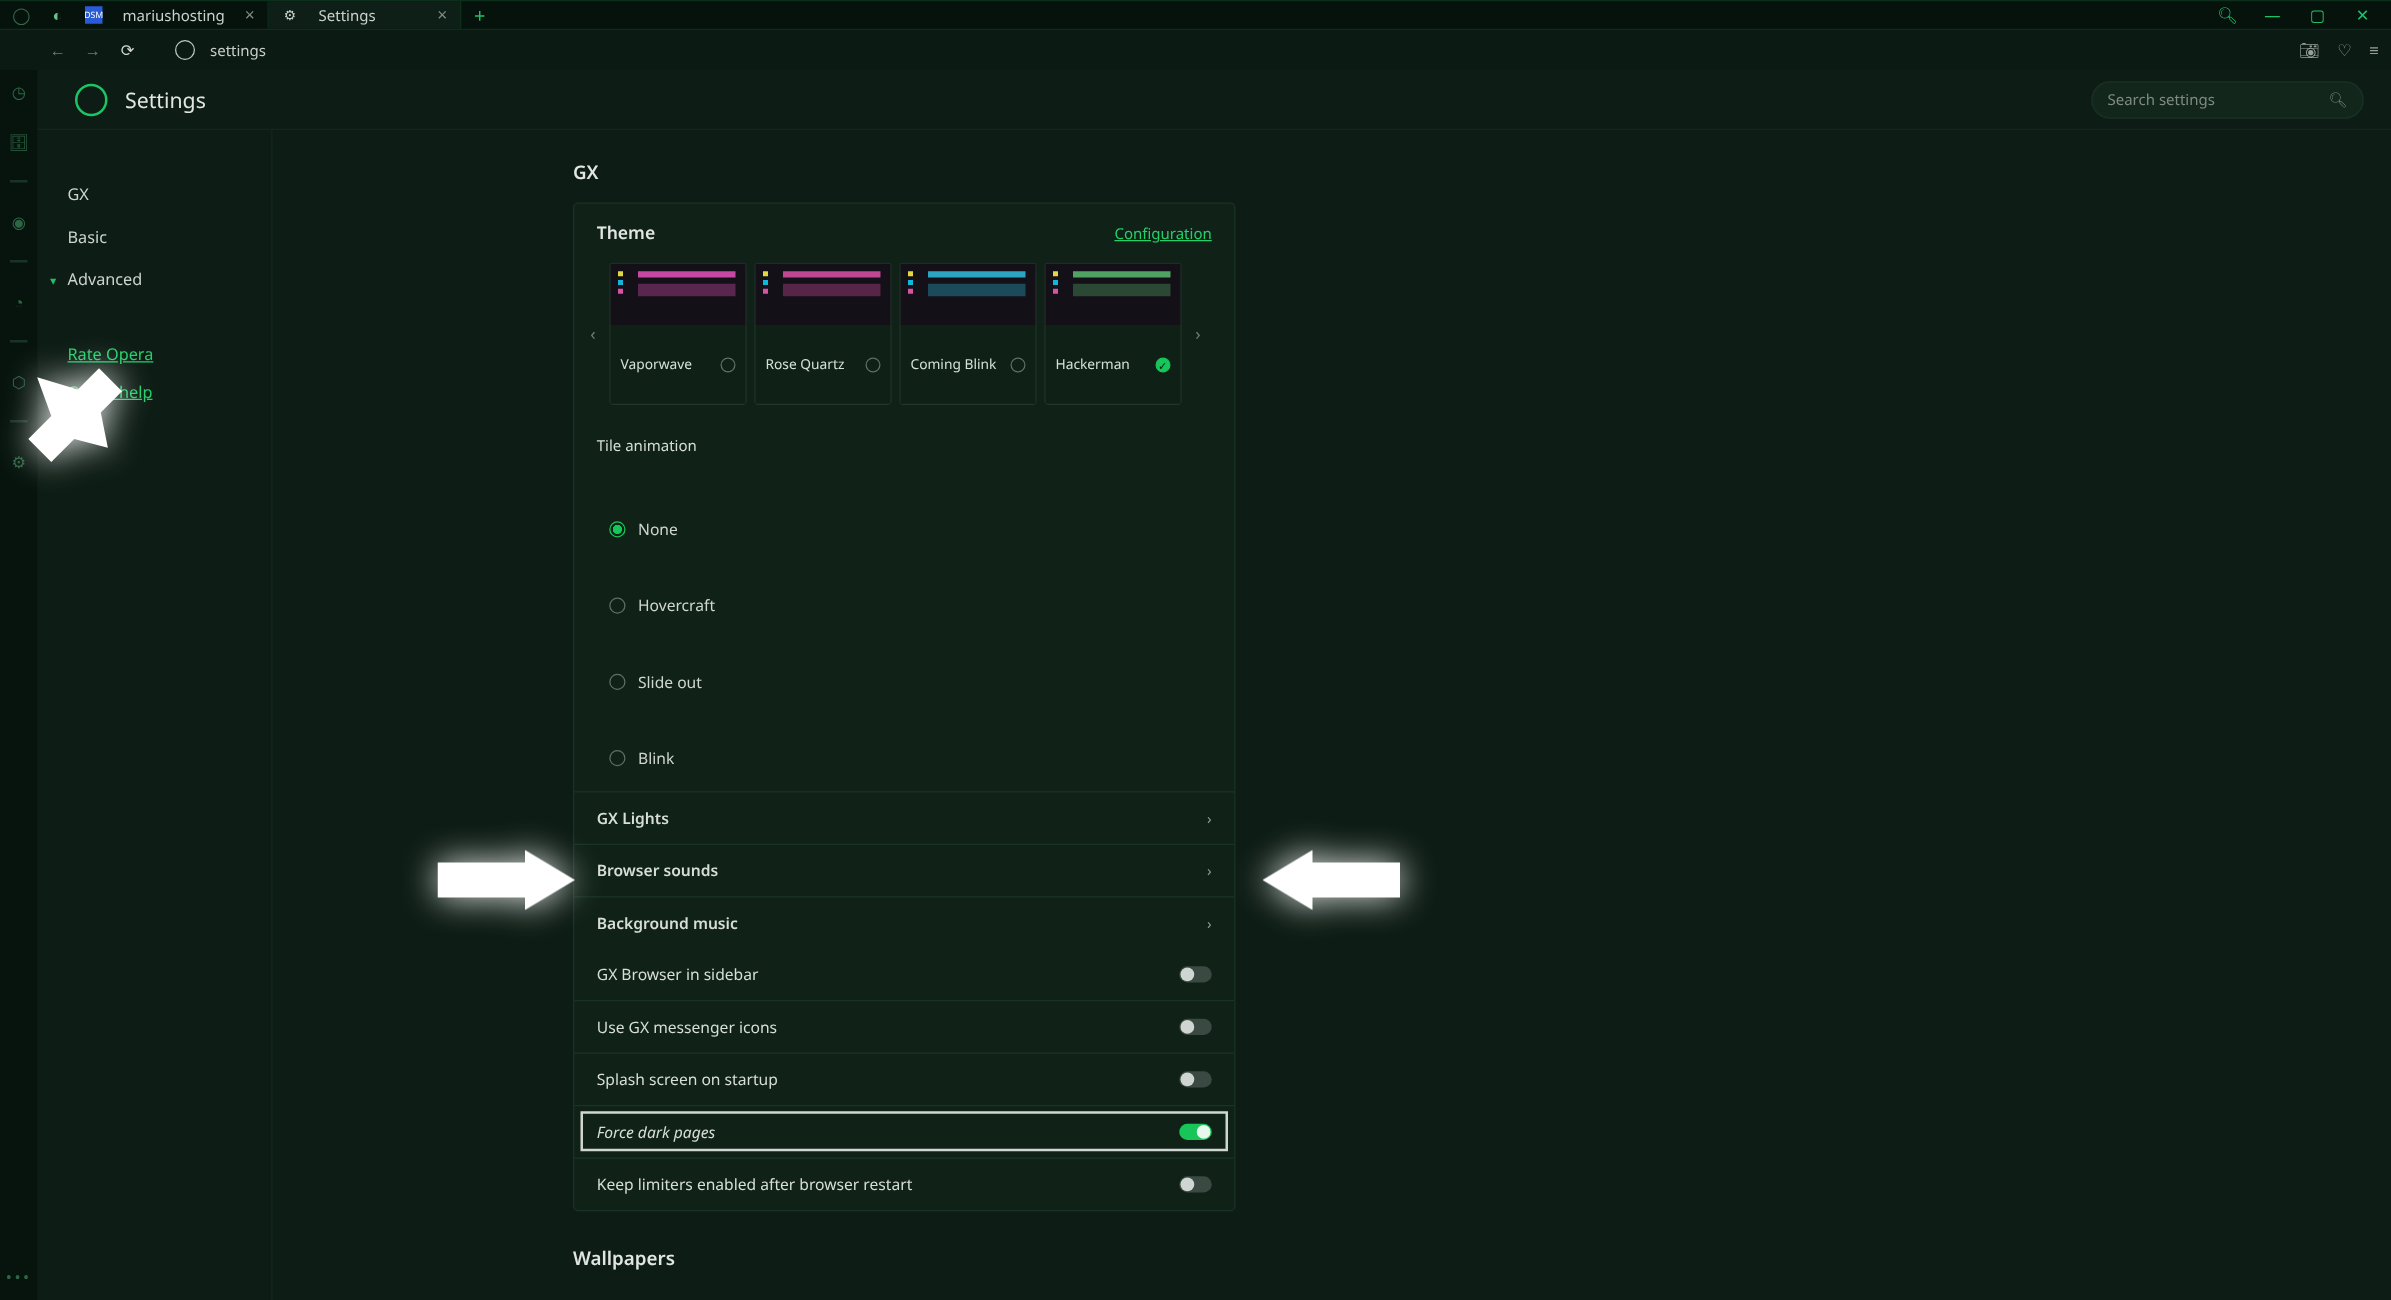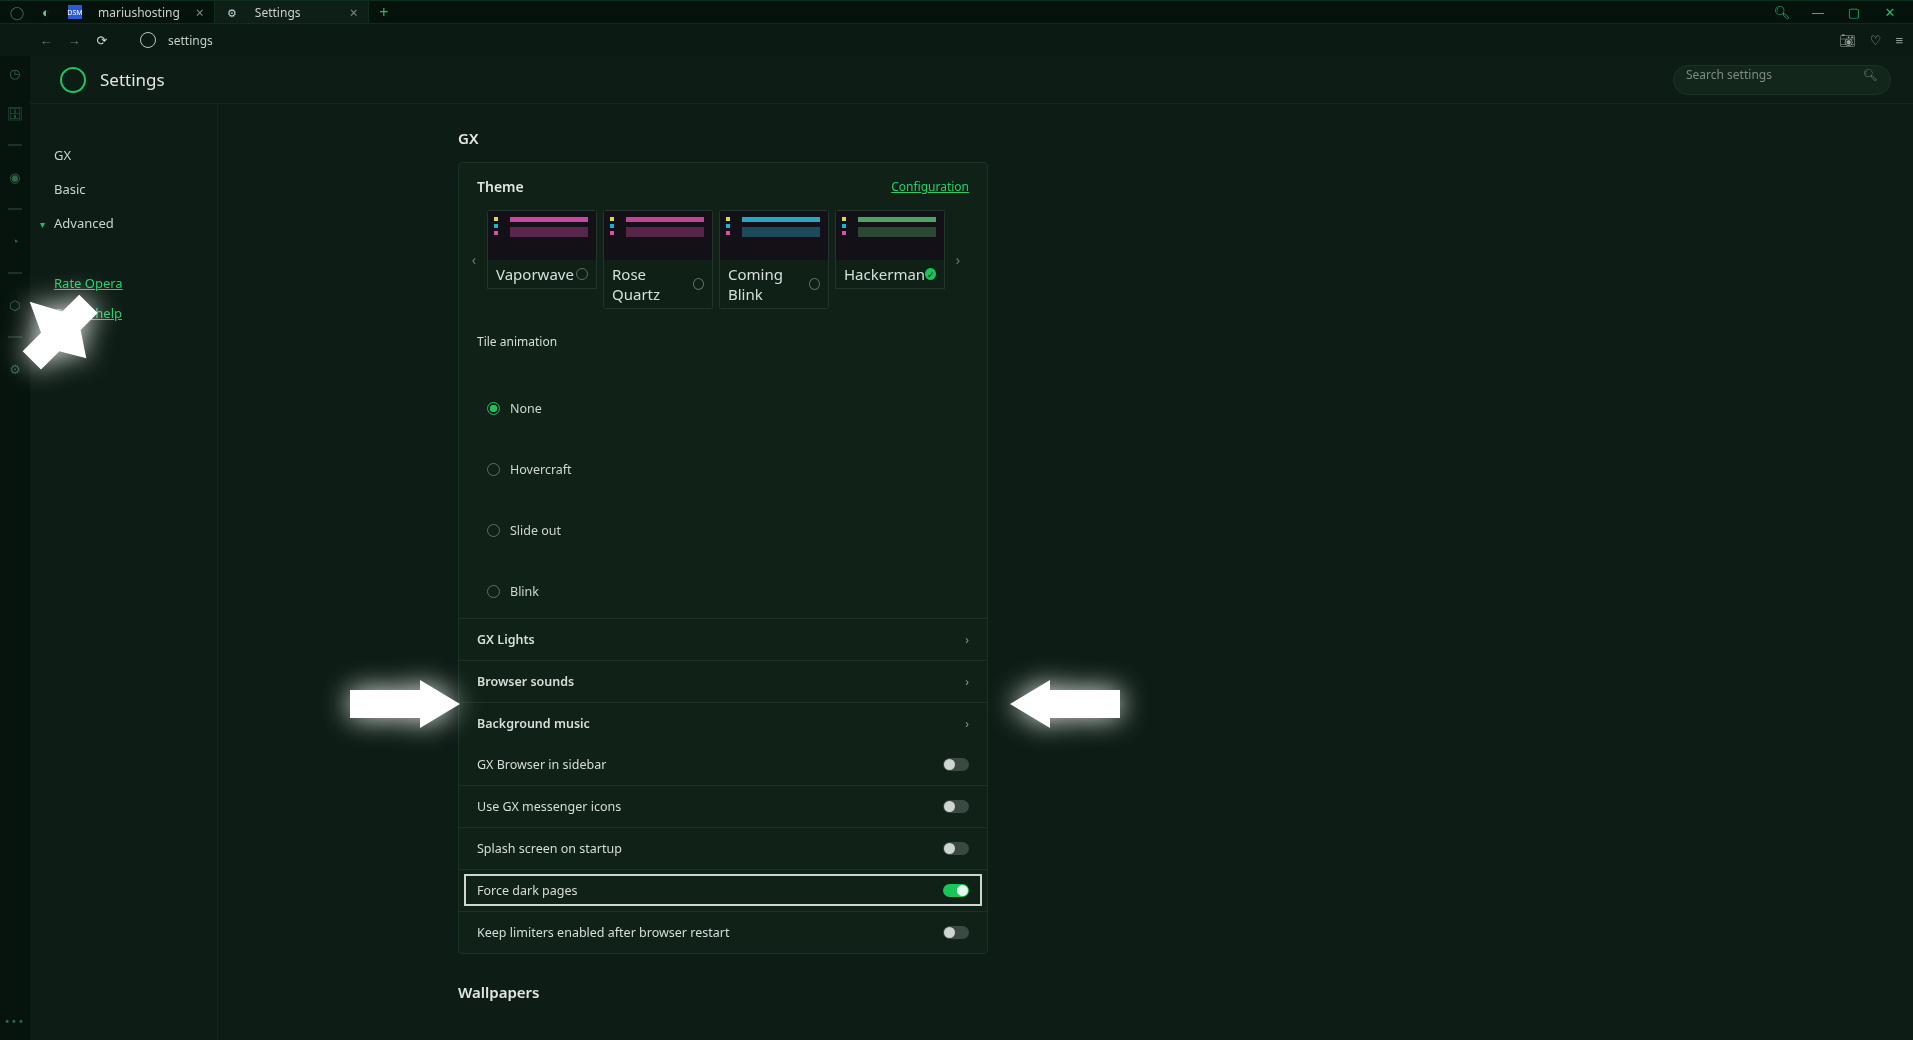--- a/index.html
+++ b/index.html
@@ -91,21 +91,21 @@
   .hdr .logo { width:26px; height:26px; border:2px solid #1bc564; border-radius:50%; margin-right:14px;}
   .hdr h1 { font-size:17px; font-weight:400; color:#e1e6e3; }
   .searchbox {
     margin-left:auto;
     width:218px;
     height:30px;
     background:#13261b;
     border:1px solid #1a3326;
     border-radius:16px;
     display:flex;
-    align-items:flex-start;
+    align-items:center;
     padding:0 12px;
     color:#7e8a84;
     font-size:12px;
   }
   .searchbox .q { margin-left:auto; color:#6a7f73; }
 
   .body { flex:1; display:flex; overflow:hidden; }
   .sidebar {
     width:188px;
     border-right:1px solid #13281c;
@@ -139,21 +139,21 @@
     width:110px;
     border-radius:3px;
     overflow:hidden;
     cursor:pointer;
   }
   .theme .preview { height:50px; background:#141018; position:relative; border:1px solid #24352b; border-bottom:none;}
   .theme .preview .bar { position:absolute; top:6px; left:22px; right:8px; height:5px; }
   .theme .preview .bar2 { position:absolute; top:16px; left:22px; right:8px; height:10px; }
   .theme .preview .dots { position:absolute; left:6px; top:6px; width:8px; display:flex; flex-direction:column; gap:3px;}
   .theme .preview .dots i { width:4px;height:4px; background:#e0d843; display:block;}
-  .theme .label { display:flex; align-items:center; padding:4px 8px; background:#0f2017; border:1px solid #24352b; border-top:none; font-size:15px;}
+  .theme .label { display:flex; align-items:center; padding:24px 8px; background:#0f2017; border:1px solid #24352b; border-top:none; font-size:11px;}
   .theme .radio { margin-left:auto; width:12px; height:12px; border:1.5px solid #5e6f66; border-radius:50%; }
   .theme .radio.sel { background:#17c559; border-color:#17c559; position:relative;}
   .theme .radio.sel::after { content:"✓"; color:#0a1510; font-size:9px; position:absolute; left:1px; top:-1px;}
 
   .subhead { font-size:12px; color:#d7ddd9; padding:18px 18px 10px; }
   .radio-row { display:flex; align-items:center; gap:10px; padding:4px 18px 4px 28px; font-size:12.5px; color:#cfd6d1;margin-top:36px;}
   .rcircle { width:13px; height:13px; border:1.5px solid #5e6f66; border-radius:50%; display:inline-block; }
   .rcircle.on { border-color:#17c559; background:radial-gradient(circle,#17c559 45%, transparent 50%); }
   .radiogroup { padding-bottom:14px; border-bottom:1px solid #1a3326; }
 
@@ -167,21 +167,21 @@
     margin-left:auto; width:26px; height:13px; border-radius:8px;
     background:#3a4a42; position:relative;
   }
   .toggle::after {
     content:""; position:absolute; width:11px; height:11px; border-radius:50%;
     background:#cfd6d1; top:1px; left:1px;
   }
   .toggle.on { background:#17c559; }
   .toggle.on::after { left:auto; right:1px; background:#e7f7ed; }
 
-  .row.highlight { outline:2px solid #cfd6d1; outline-offset:-7px; }
+  .row.highlight { outline:2px solid #cfd6d1; outline-offset:-7px;font-style:italic; }
 
   
   .arrow {
     position:absolute;
     filter: drop-shadow(0 0 14px rgba(255,255,255,0.9));
   }
   .arrow svg { display:block; }
 </style>
 </head>
 <body>

